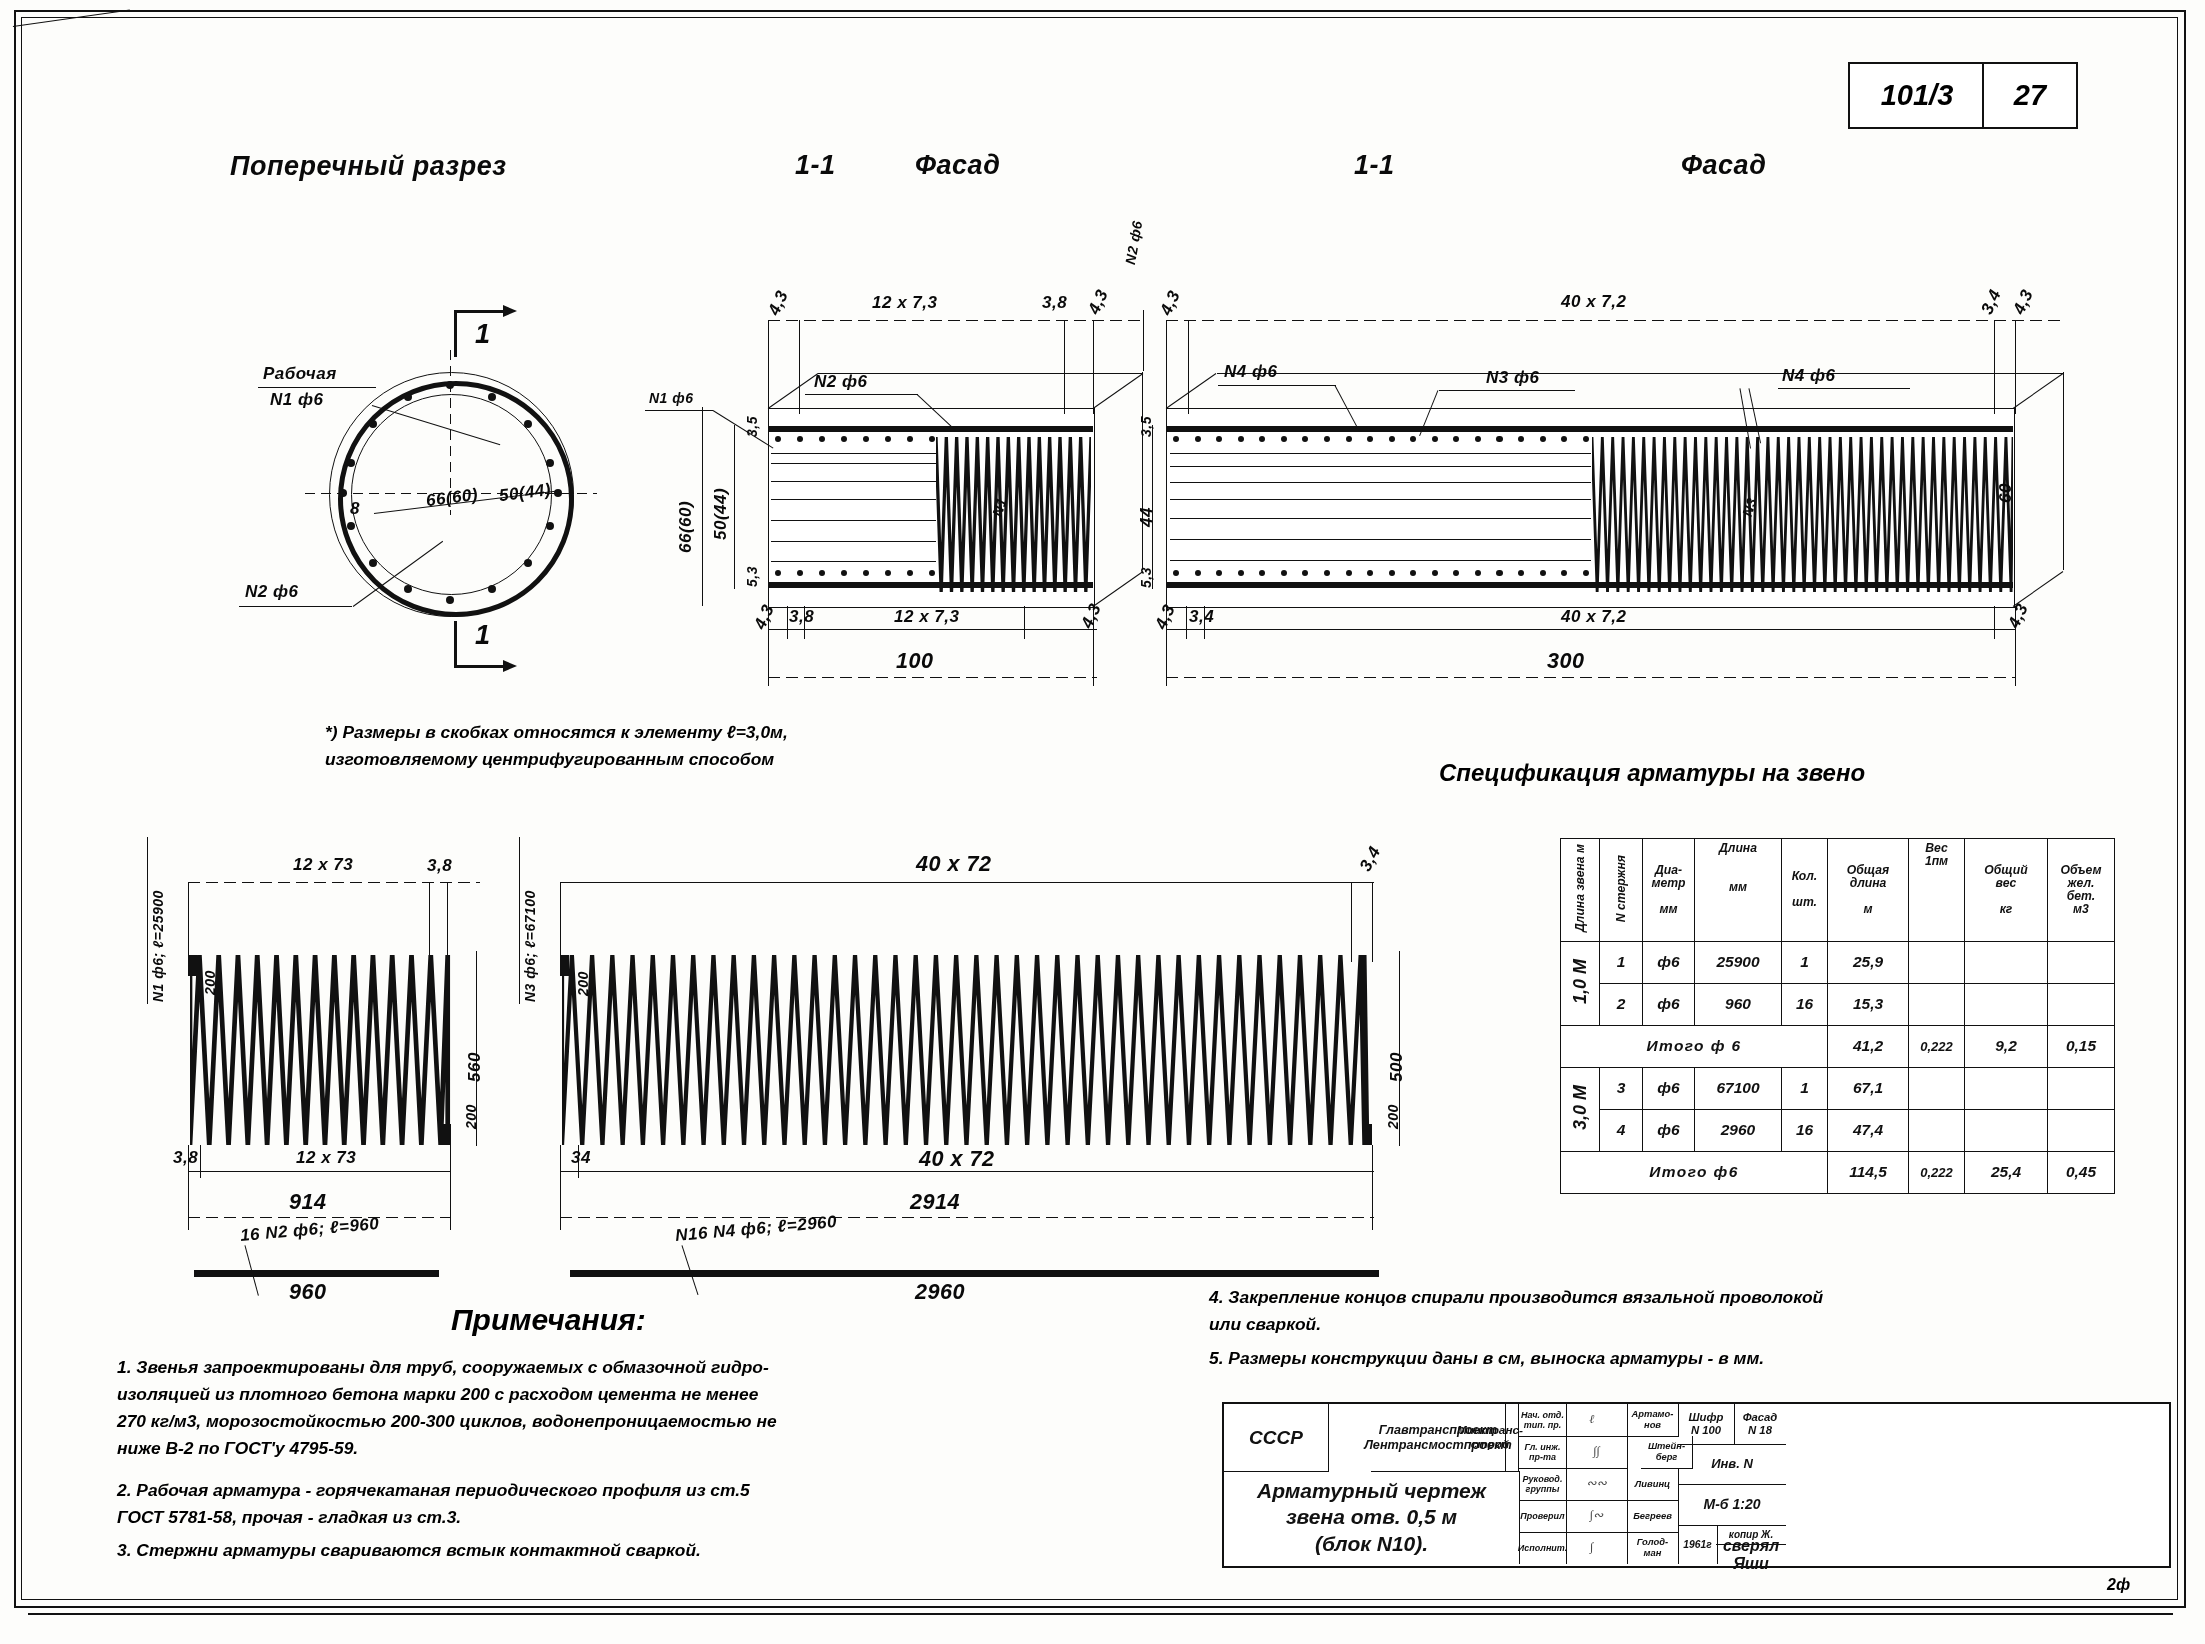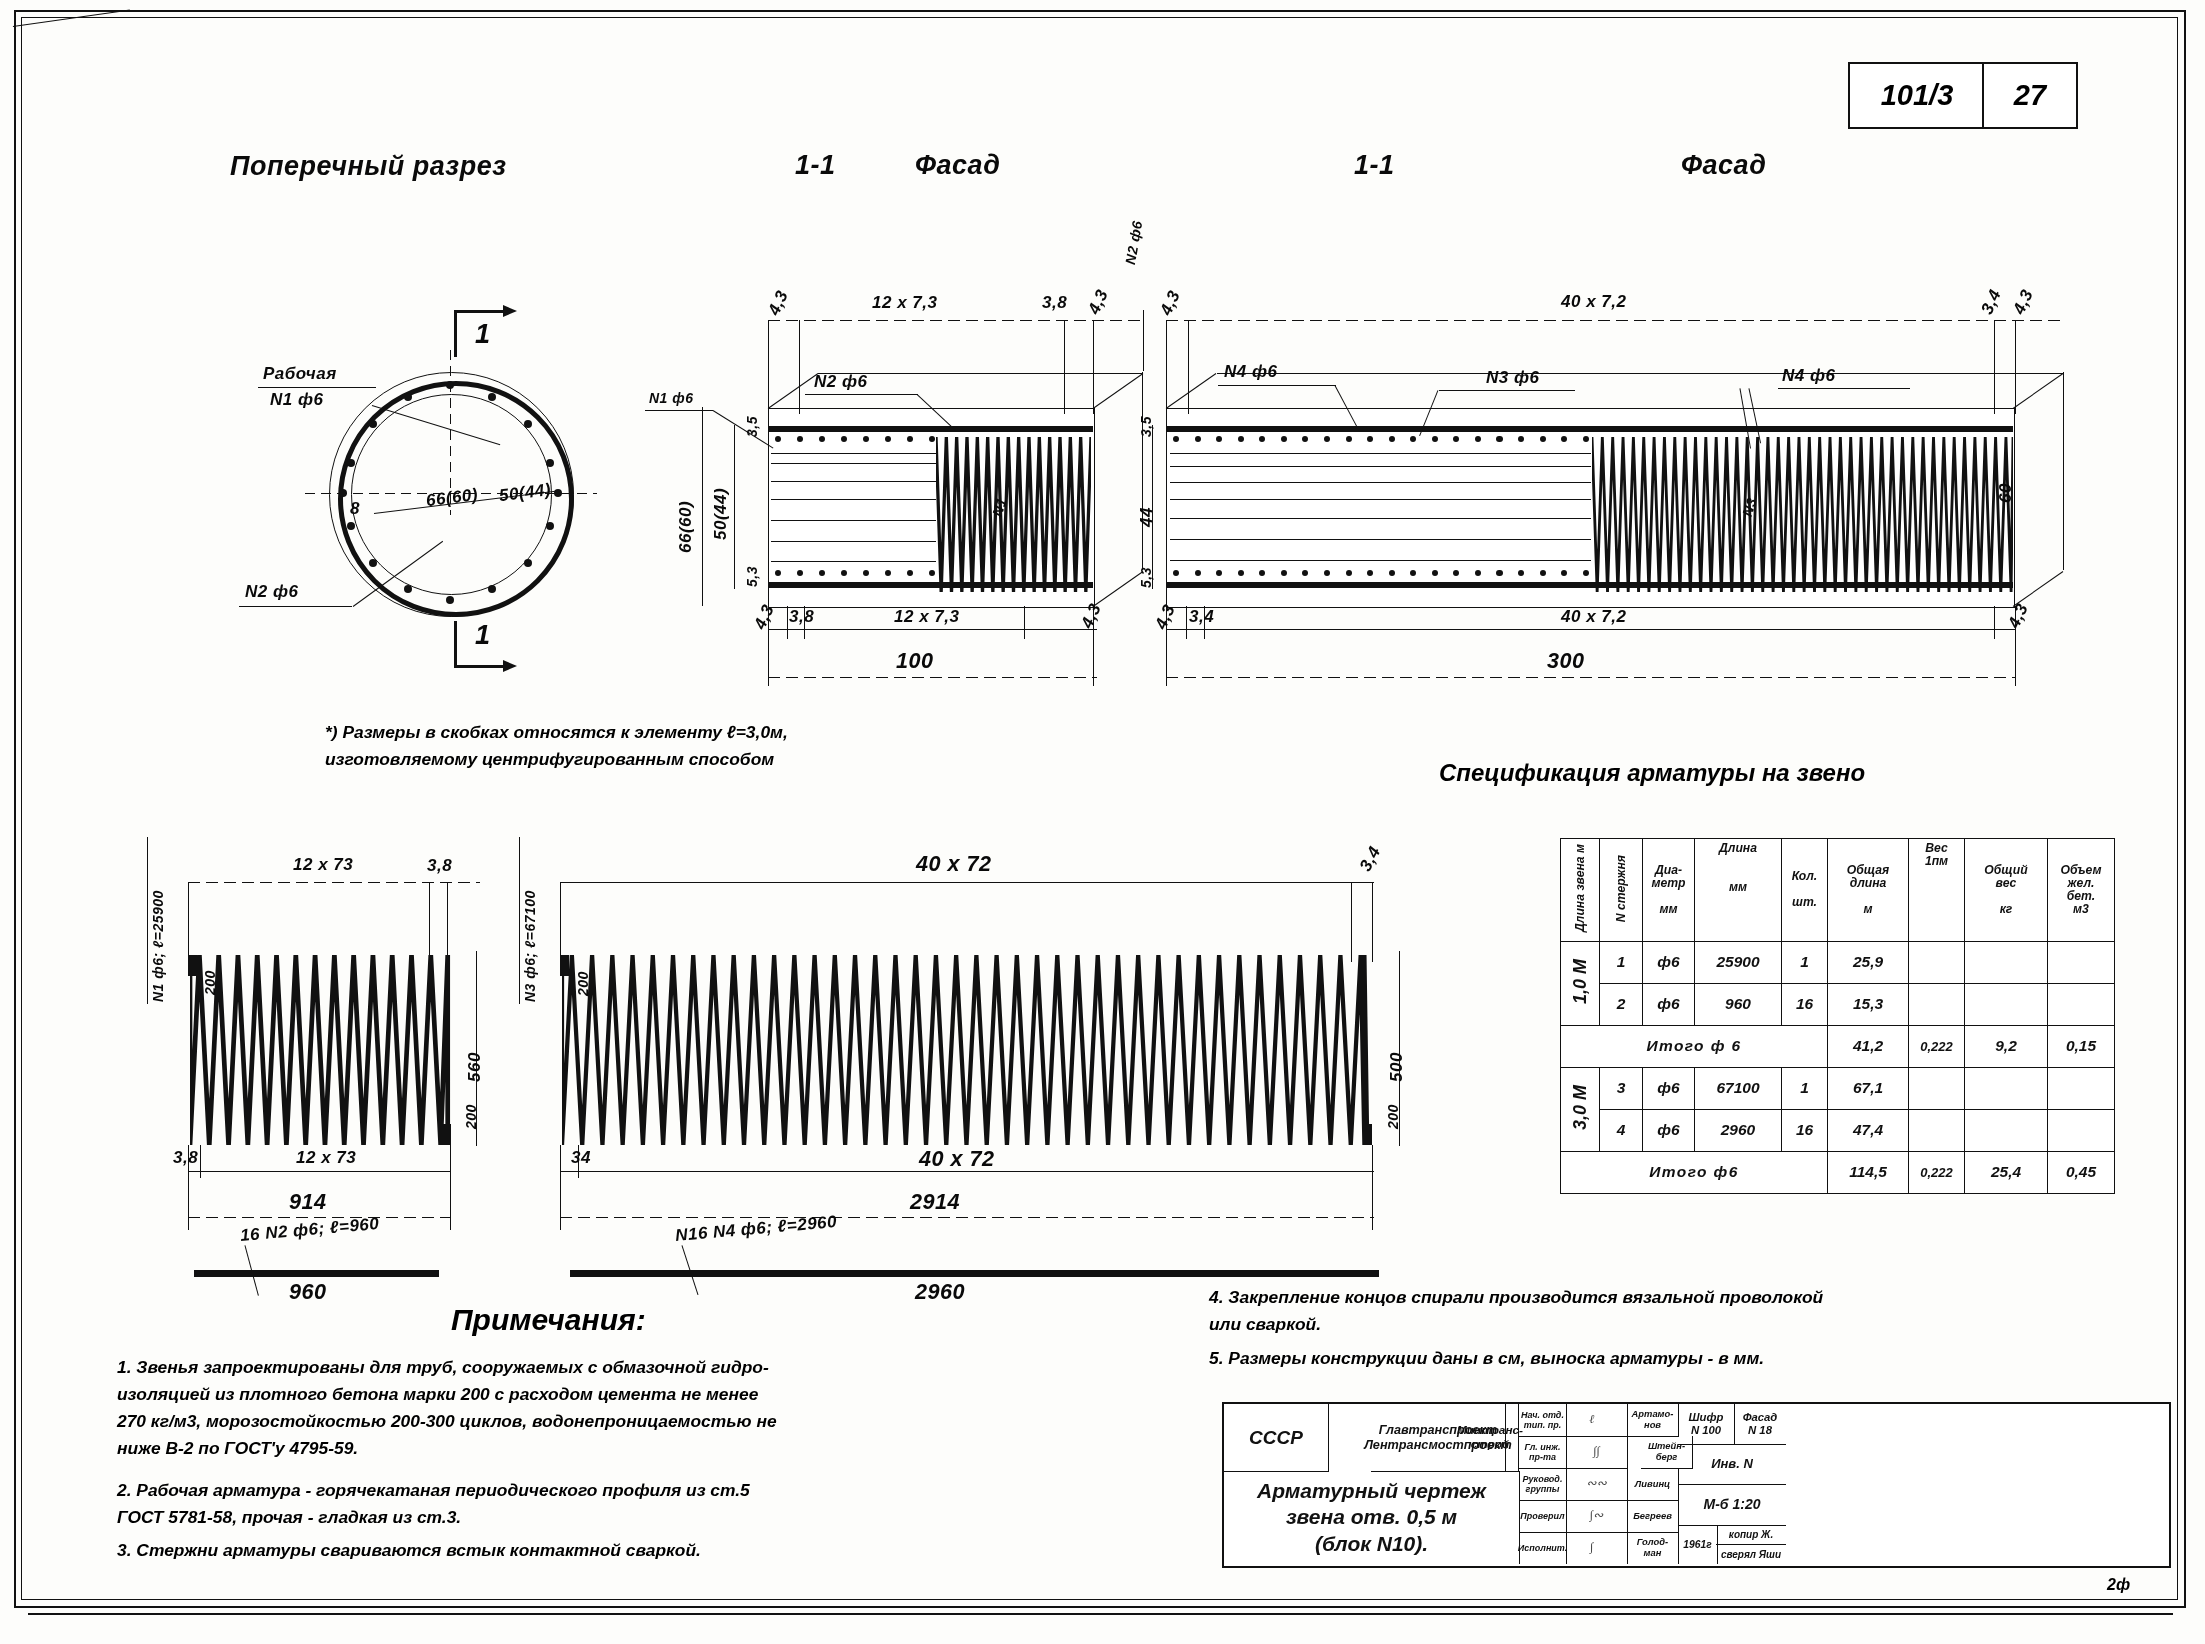--- a/index.html
+++ b/index.html
@@ -607,19 +607,19 @@
       <span>N 100</span>
     </div>
     <div class="cell" style="left:510px;top:0;width:52px;height:40px;border-right:none;font-size:11.3px;flex-direction:column;">
       <span>Фасад</span>
       <span>N 18</span>
     </div>
     <div class="cell" style="left:454px;top:40px;width:108px;height:40px;border-right:none;font-size:13px;">Инв. N</div>
     <div class="cell" style="left:454px;top:81px;width:108px;height:40px;border-right:none;font-size:14px;">М-б 1:20</div>
     <div class="cell" style="left:454px;top:121px;width:39px;height:39px;border-bottom:none;font-size:10.3px;">1961г</div>
     <div class="cell" style="left:492px;top:121px;width:70px;height:19px;border-right:none;font-size:10px;">копир Ж.</div>
-    <div class="cell" style="left:492px;top:141px;width:70px;height:19px;border-right:none;border-bottom:none;font-size:10px;">сверял Яши</div>
+    <div class="cell" style="left:492px;top:141px;width:70px;height:19px;border-right:none;border-bottom:none;font-size:16px;">сверял Яши</div>
   </div>
 
   <div class="page-no">2ф</div>
 
 </div>
 
 
 </body></html>

